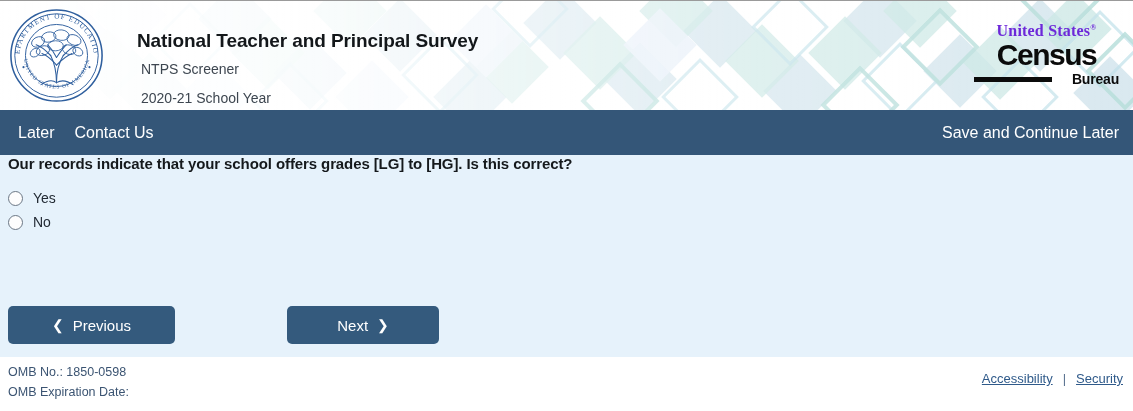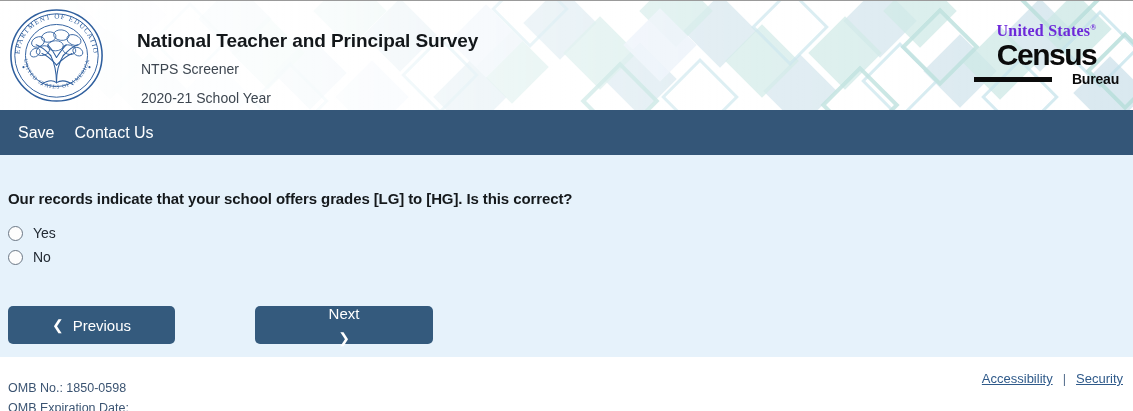--- a/index.html
+++ b/index.html
@@ -130,21 +130,20 @@
   .main {
     background: #e6f2fb;
     height: 202px;
     position: relative;
     padding: 0 8px;
   }
   .question {
     font-size: 15px;
     font-weight: bold;
     color: #15191c;
-    padding-top: 35px;
     margin: 0;
     letter-spacing: -0.1px;
   }
   .options { margin-top: 14px; }
   .option-row {
     display: flex;
     align-items: center;
     height: 24px;
     gap: 10px;
     cursor: pointer;
@@ -179,29 +178,29 @@
     font-family: "Liberation Sans", sans-serif;
     height: 38px;
     display: inline-flex;
     align-items: center;
     justify-content: center;
     gap: 9px;
     cursor: pointer;
     padding: 0 14px;
   }
   .btn-prev { width: 167px; }
-  .btn-next { width: 178px; margin-left: 80px; flex-direction: column; }
+  .btn-next { width: 152px; margin-left: 112px; }
   .chev { font-size: 14px; line-height: 1; display: inline-block; }
 
   
   .footer {
     position: relative;
     background: #ffffff;
     height: 54px;
-    padding: 16px 8px;
+    padding: 0 8px;
   }
   .omb-line {
     font-size: 12.5px;
     color: #3b5472;
     line-height: 20px;
     margin: 0;
     white-space: nowrap;
   }
   .omb-first { padding-top: 5px; }
   .footer-links {
@@ -358,22 +357,25 @@
           <span class="census-rule"></span>
           <span class="census-bureau">Bureau</span>
         </div>
       </div>
 
     </div>
   </div>
 
   <div class="navbar">
     <div class="nav-left">
-      <a class="nav-link">Save</a>
+      <a class="nav-link">Later</a>
       <a class="nav-link">Contact Us</a>
+    </div>
+    <div class="nav-right">
+      <a class="nav-save">Save and Continue Later</a>
     </div>
   </div>
 
   <div class="main">
 
     <div class="question">Our records indicate that your school offers grades [LG] to [HG]. Is this correct?</div>
 
     <div class="options">
       <label class="option-row">
         <span class="radio"></span>

